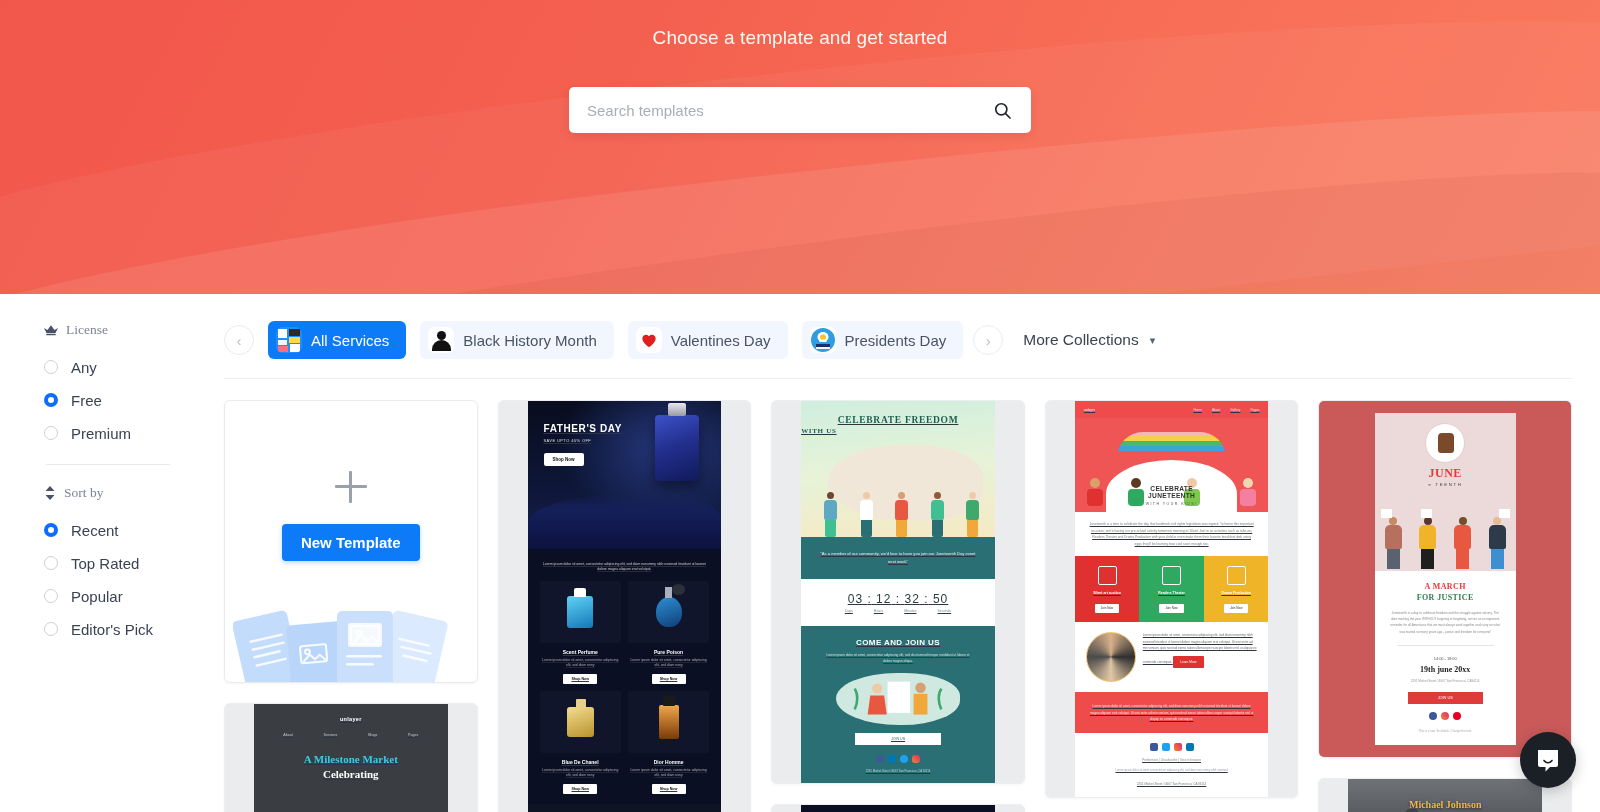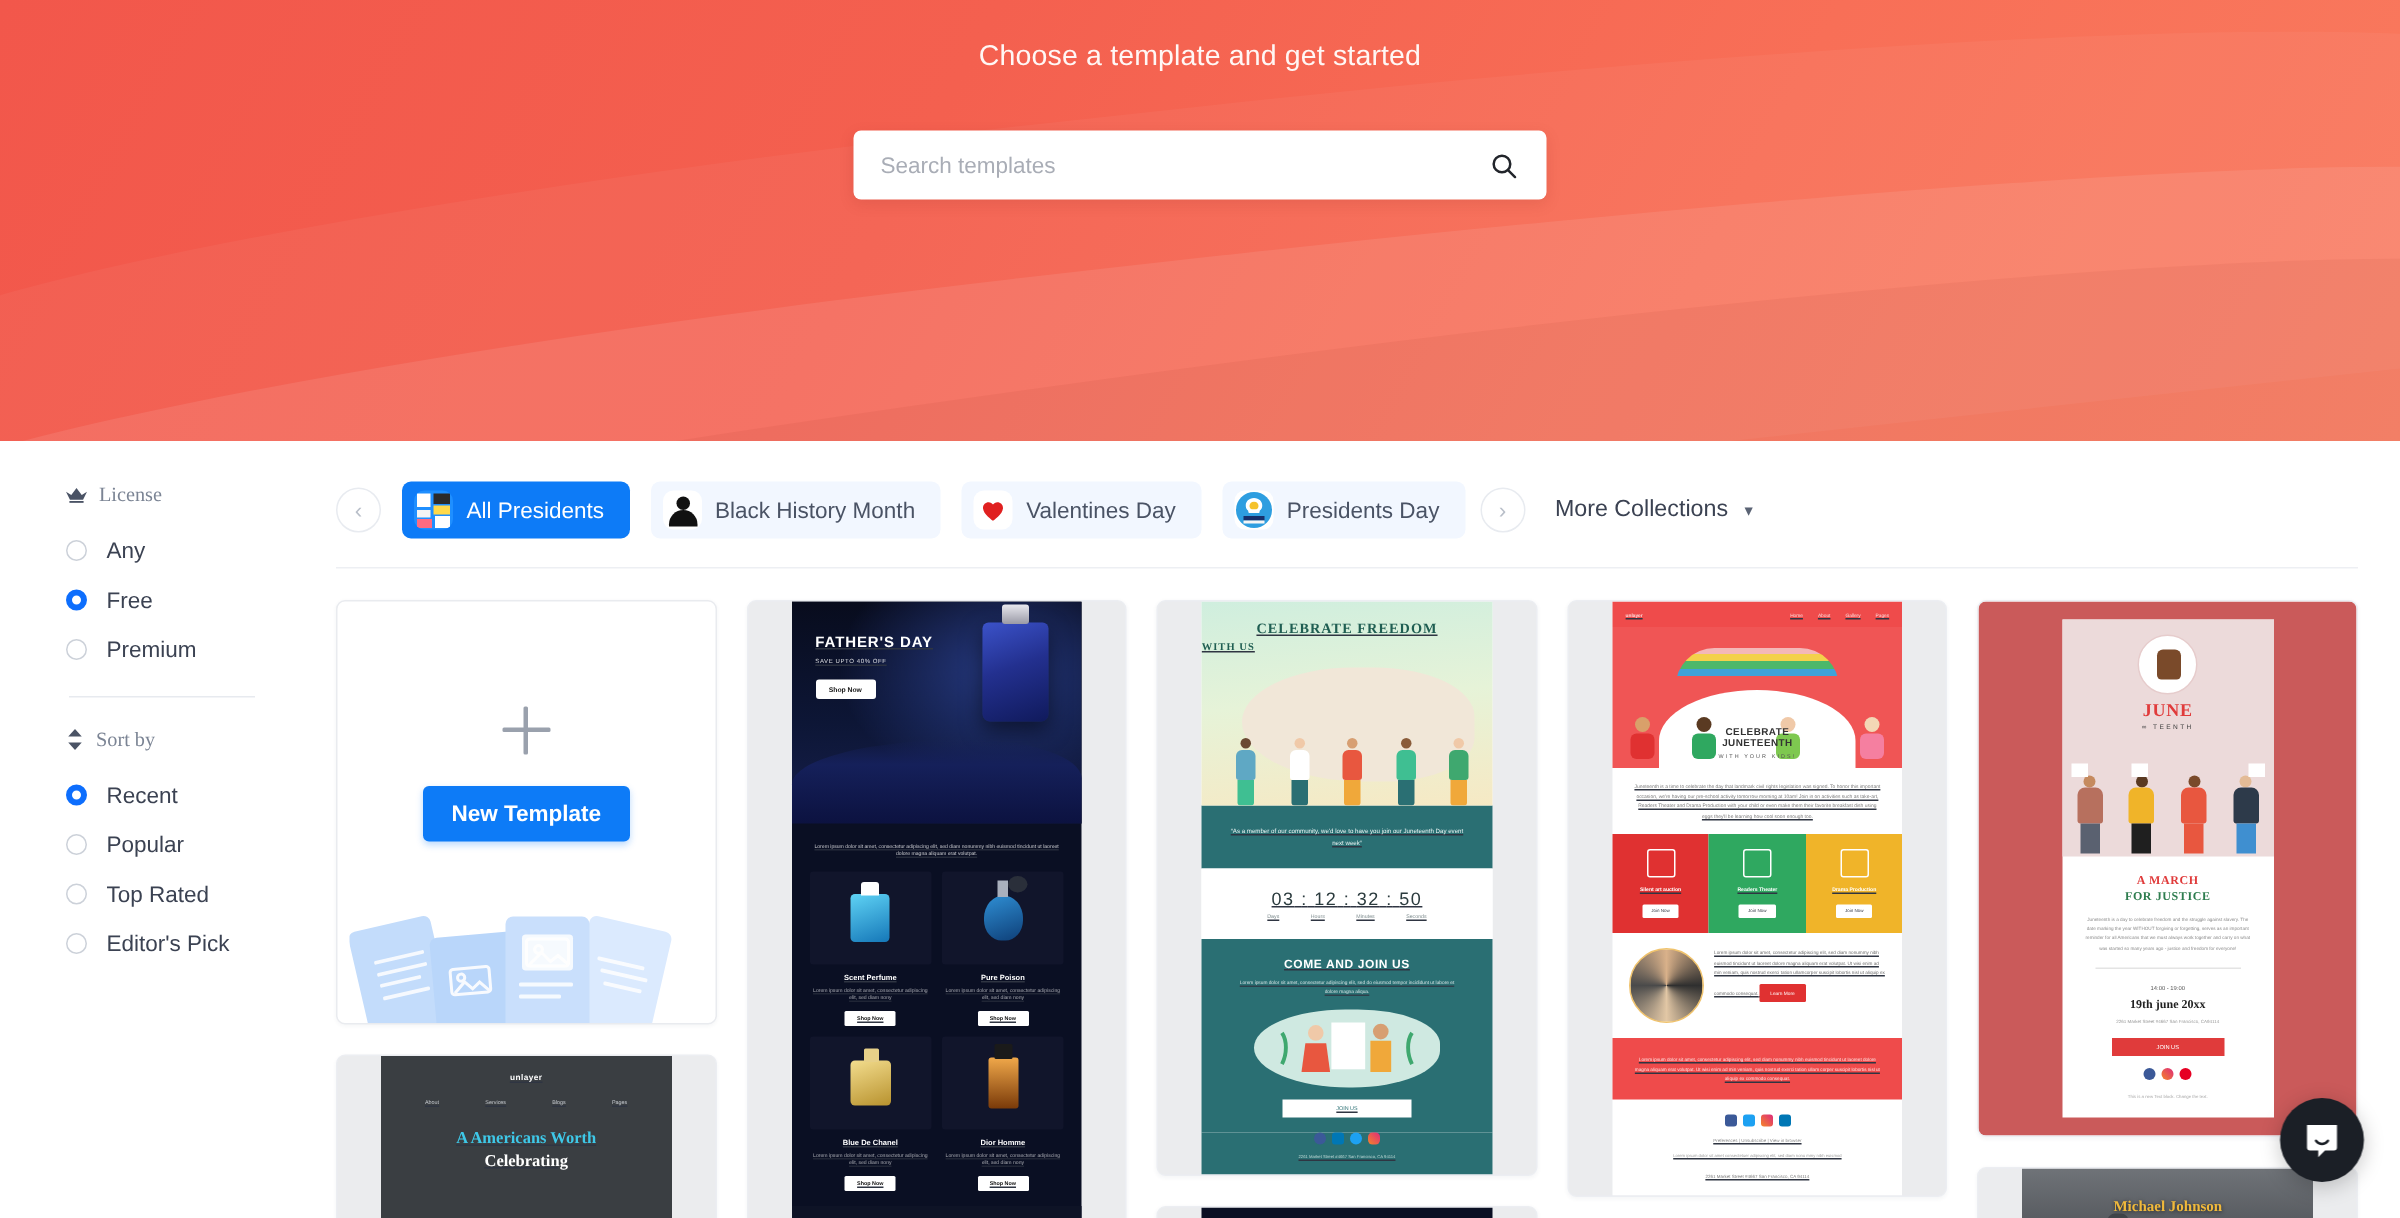--- a/index.html
+++ b/index.html
@@ -518,25 +518,25 @@
       </span>
       <span>Sort by</span>
     </div>
 
     <div class="opt">
       <span class="radio on"></span>
       <span class="opt-label">Recent</span>
     </div>
     <div class="opt">
       <span class="radio"></span>
-      <span class="opt-label">Popular</span>
+      <span class="opt-label">Top Rated</span>
     </div>
     <div class="opt">
       <span class="radio"></span>
-      <span class="opt-label">Top Rated</span>
+      <span class="opt-label">Popular</span>
     </div>
     <div class="opt">
       <span class="radio"></span>
       <span class="opt-label">Editor's Pick</span>
     </div>
   </aside>
 
   <main class="main">
 
     <div class="collections-row">
@@ -546,21 +546,21 @@
 
       <div class="chip active">
         <span class="chip-icon ic-collage">
           <i class="a"></i>
             <i class="b"></i>
             <i class="c"></i>
             <i class="d"></i>
             <i class="e"></i>
             <i class="f"></i>
         </span>
-        <span class="chip-label">All Presidents</span>
+        <span class="chip-label">All Services</span>
       </div>
 
       <div class="chip">
         <span class="chip-icon ic-person">
           <span class="head"></span>
             <span class="body"></span>
         </span>
         <span class="chip-label">Black History Month</span>
       </div>
 
@@ -641,21 +641,21 @@
             <div class="thumb">
               <div class="c6">
                 <div class="c6-slash"></div>
                 <div class="c6-logo">unlayer</div>
                 <div class="c6-nav">
                   <span>About</span>
                   <span>Services</span>
                   <span>Blogs</span>
                   <span>Pages</span>
                 </div>
-                <div class="c6-t1">A Americans Worth</div>
+                <div class="c6-t1">A Milestone Market</div>
                 <div class="c6-t2">Celebrating</div>
                 <div style="height:90px"></div>
               </div>
             </div>
           </div>
         </div>
       </div>
 
       <div class="col">
         <div class="card tall">

